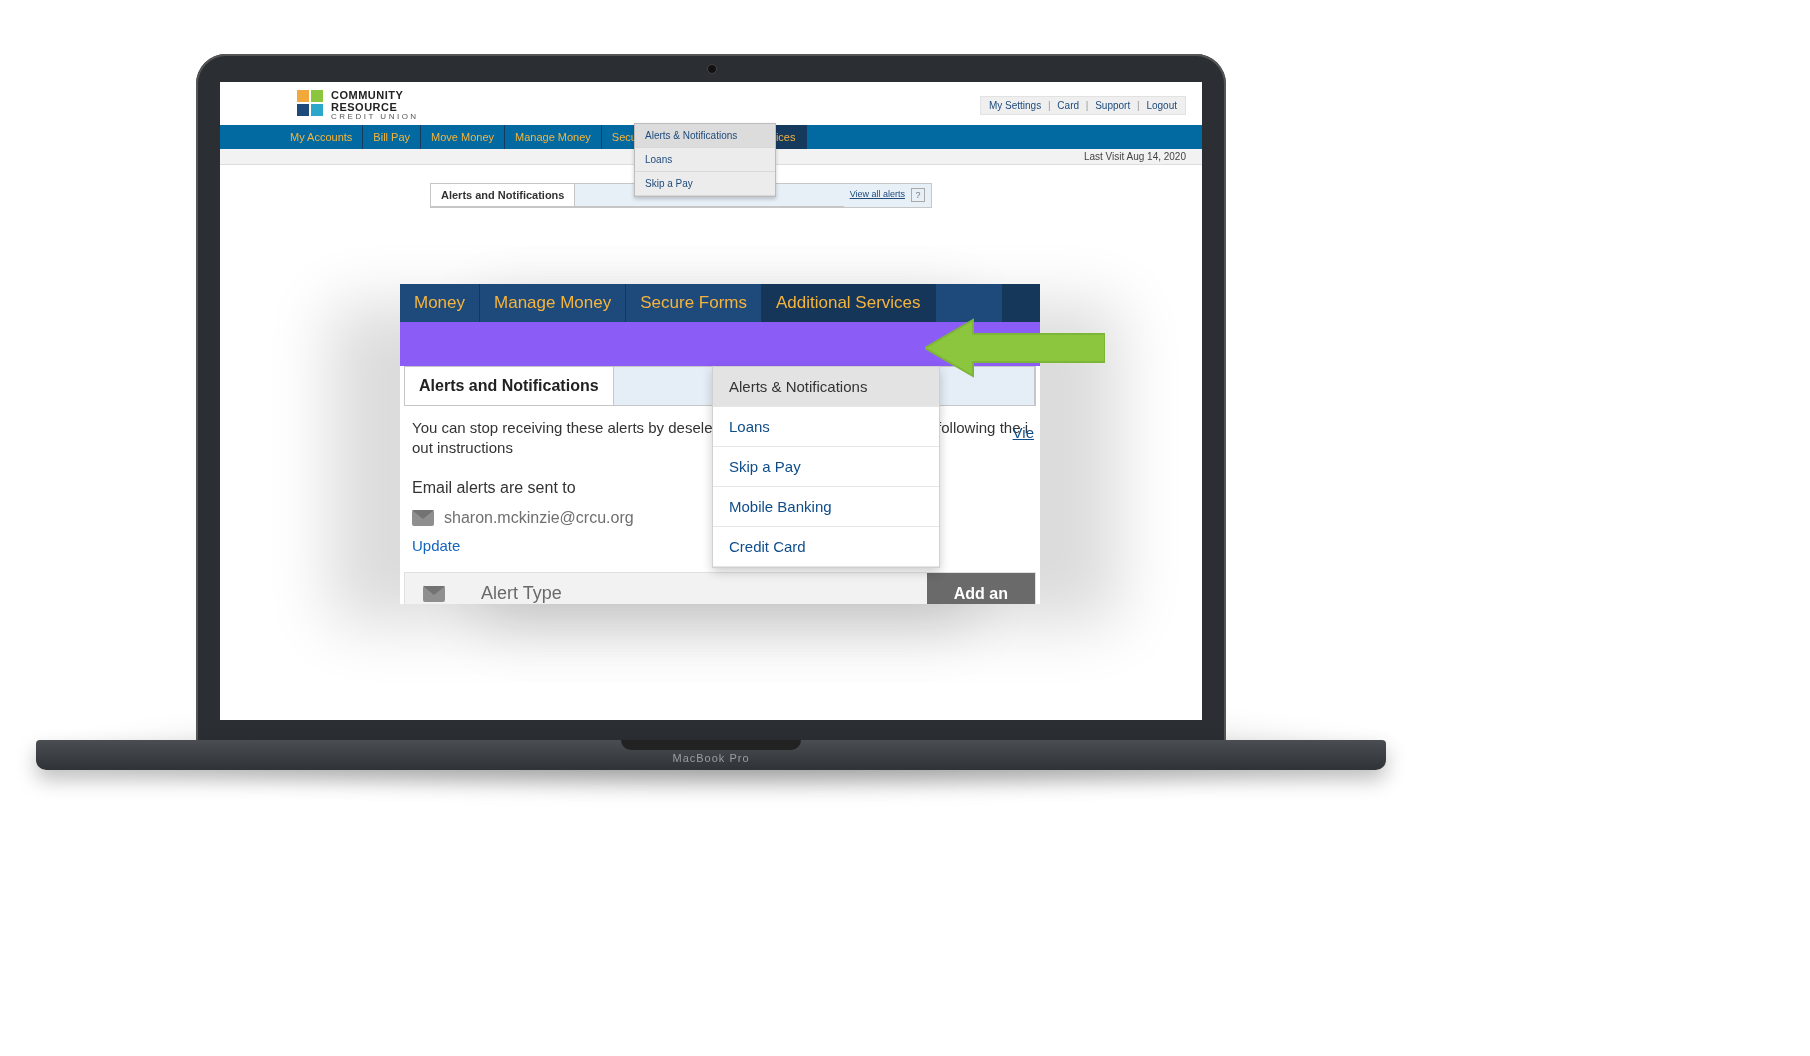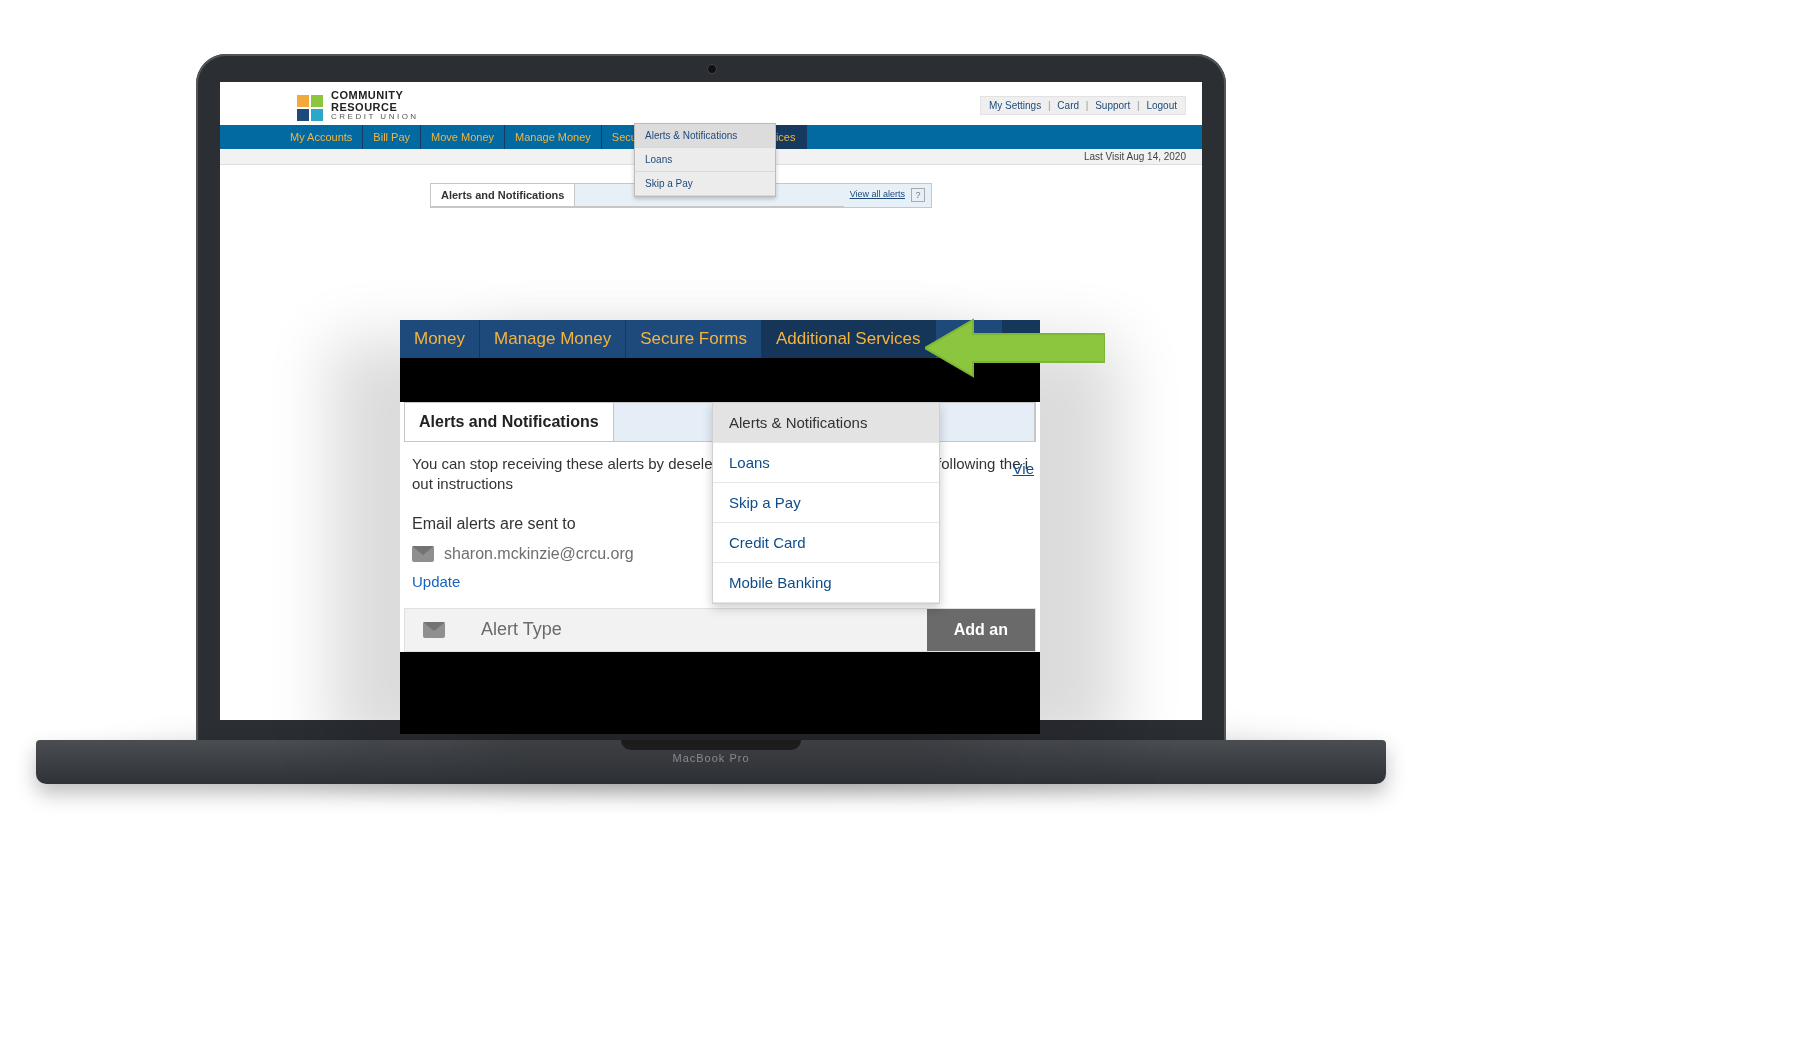--- a/index.html
+++ b/index.html
@@ -15,39 +15,39 @@
     position:absolute; left:196px; top:54px; width:1030px; height:690px;
     background:#2b2e33; border-radius:30px 30px 0 0;
     box-shadow: 0 0 0 2px #555 inset;
   }
   .laptop .camera { position:absolute; left:50%; top:10px; width:8px; height:8px; margin-left:-4px; background:#111; border-radius:50%; border:1px solid #444;}
   .laptop .screen-inner {
     position:absolute; left:24px; top:28px; right:24px; bottom:24px;
     background:#ffffff; overflow:hidden;
   }
   .laptop-base {
-    position:absolute; left:36px; top:740px; width:1350px; height:44px;
+    position:absolute; left:36px; top:740px; width:1350px; height:30px;
     background:linear-gradient(#4a4d52,#2f3237);
     border-radius:4px 4px 10px 10px;
     box-shadow: 0 10px 20px rgba(0,0,0,0.25);
   }
   .laptop-base::before{
     content:""; position:absolute; left:50%; top:0; transform:translateX(-50%);
     width:180px; height:10px; background:#222; border-radius:0 0 12px 12px;
   }
   .laptop-base .brand {
     position:absolute; left:50%; top:12px; transform:translateX(-50%);
     font-size:11px; color:#9a9da2; letter-spacing:1px;
   }
 
   
   .mini-ui { position:relative; width:100%; height:100%; font-size:11px; color:#333;}
   .mini-header { display:flex; align-items:center; justify-content:space-between;
     padding:8px 16px 4px 68px; border-bottom:0; background:#fff;}
-  .mini-logo { display:flex; align-items:flex-end; gap:8px;padding-left:9px;}
+  .mini-logo { display:flex; align-items:flex-start; gap:8px;padding-left:9px;}
   .mini-logo .mark { width:26px; height:26px; display:grid; grid-template-columns:1fr 1fr; grid-template-rows:1fr 1fr; gap:2px;}
   .mini-logo .mark span:nth-child(1){background:#f2a83b;}
   .mini-logo .mark span:nth-child(2){background:#8cc63f;}
   .mini-logo .mark span:nth-child(3){background:#1e4a7b;}
   .mini-logo .mark span:nth-child(4){background:#2aa7c9;}
   .mini-logo .text { line-height:1.05;}
   .mini-logo .text .l1{ font-weight:bold; font-size:11px; letter-spacing:0.5px; color:#222;}
   .mini-logo .text .l2{ font-size:8px; letter-spacing:2.5px; color:#555;}
   .mini-util { background:#efefef; border:1px solid #e2e2e2; padding:3px 8px; font-size:10px; color:#1e4a7b;}
   .mini-util span.sep{ color:#999; margin:0 4px;}
@@ -66,23 +66,23 @@
   .mini-card .body { padding:8px 10px; font-size:10px; color:#333;}
   .mini-dropdown {
     position:absolute; left:414px; top:0px; width:140px; background:#ececec;
     border:1px solid #bcbcbc; box-shadow:0 2px 4px rgba(0,0,0,0.2); z-index:5;
   }
   .mini-dropdown .di{ padding:6px 10px; font-size:10px; color:#1e4a7b; border-bottom:1px solid #d8d8d8; background:#ececec;}
   .mini-dropdown .di.hover{ background:#dcdcdc;}
 
   
   .zoom {
-    position:absolute; left:400px; top:284px; width:640px; height:414px;
-    background:#000000; box-shadow: -70px 20px 60px rgba(0,0,0,0.14), 80px 20px 60px rgba(0,0,0,0.14);
-    z-index:20; overflow:hidden; font-size:16px;margin-top:36px;
+    position:absolute; left:400px; top:284px; width:640px; height:320px;
+    background:#8b5cf6; box-shadow: -70px 20px 60px rgba(0,0,0,0.14), 80px 20px 60px rgba(0,0,0,0.14);
+    z-index:20; overflow:hidden; font-size:16px;
   }
   .zoom-nav { background:#1e4a7b; color:#f5b43c; display:flex; height:38px; align-items:stretch;}
   .zoom-nav .zitem { padding:0 14px; display:flex; align-items:center; font-size:17px; color:#f5b43c; border-right:1px solid #15375a; white-space:nowrap;}
   .zoom-nav .zitem.active { background:#153559;}
   .zoom-nav .spacer { flex:1;}
   .zoom-nav .square { width:38px; background:#15375a;}
   .zoom-body { position:relative; background:#fff; padding:0;}
   .zoom-dropdown {
     position:absolute; left:312px; top:0; width:226px; background:#fff;
     border:1px solid #d0d0d0; box-shadow:0 4px 10px rgba(0,0,0,0.2); z-index:5;
@@ -207,22 +207,22 @@
     <div class="spacer"></div>
     <div class="square"></div>
   </div>
 
   <div class="zoom-body">
 
     <div class="zoom-dropdown">
       <div class="zd sel">Alerts &amp; Notifications</div>
       <div class="zd">Loans</div>
       <div class="zd">Skip a Pay</div>
+      <div class="zd">Mobile Banking</div>
       <div class="zd">Credit Card</div>
-      <div class="zd">Mobile Banking</div>
     </div>
 
     <span class="zoom-view-all">Vie</span>
 
     <div class="zoom-card">
       <div class="ztabbar">
         <div class="ztab">Alerts and Notifications</div>
         <div class="ztab blank"></div>
       </div>
       <div class="zbody">

